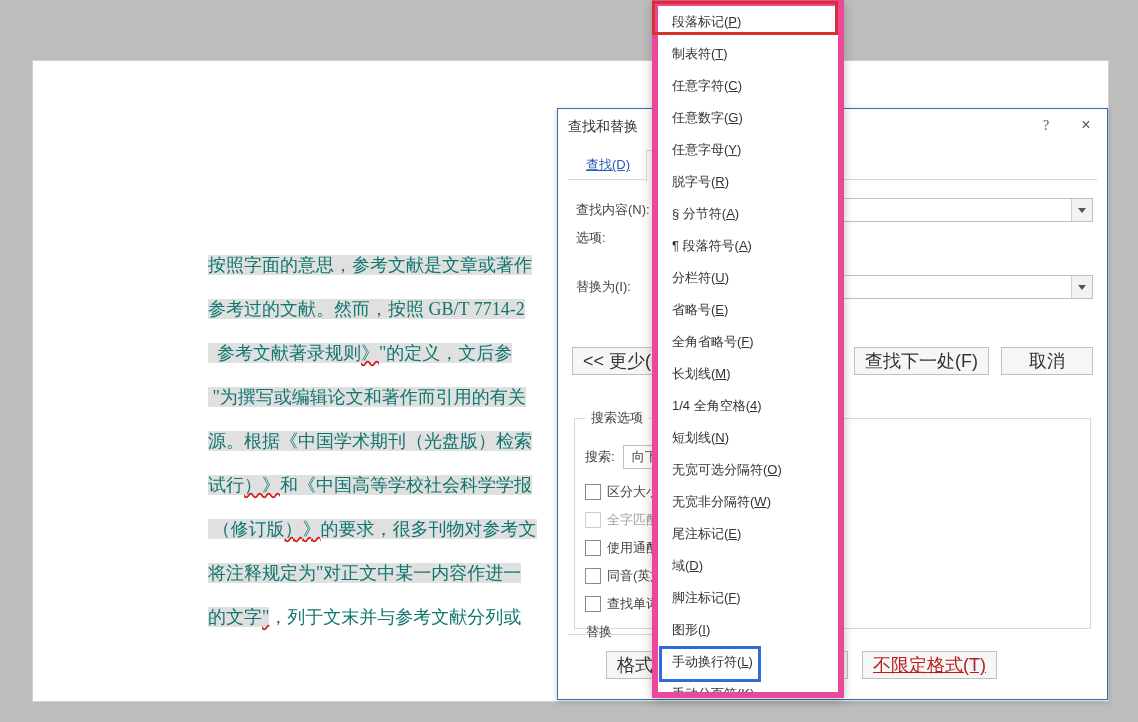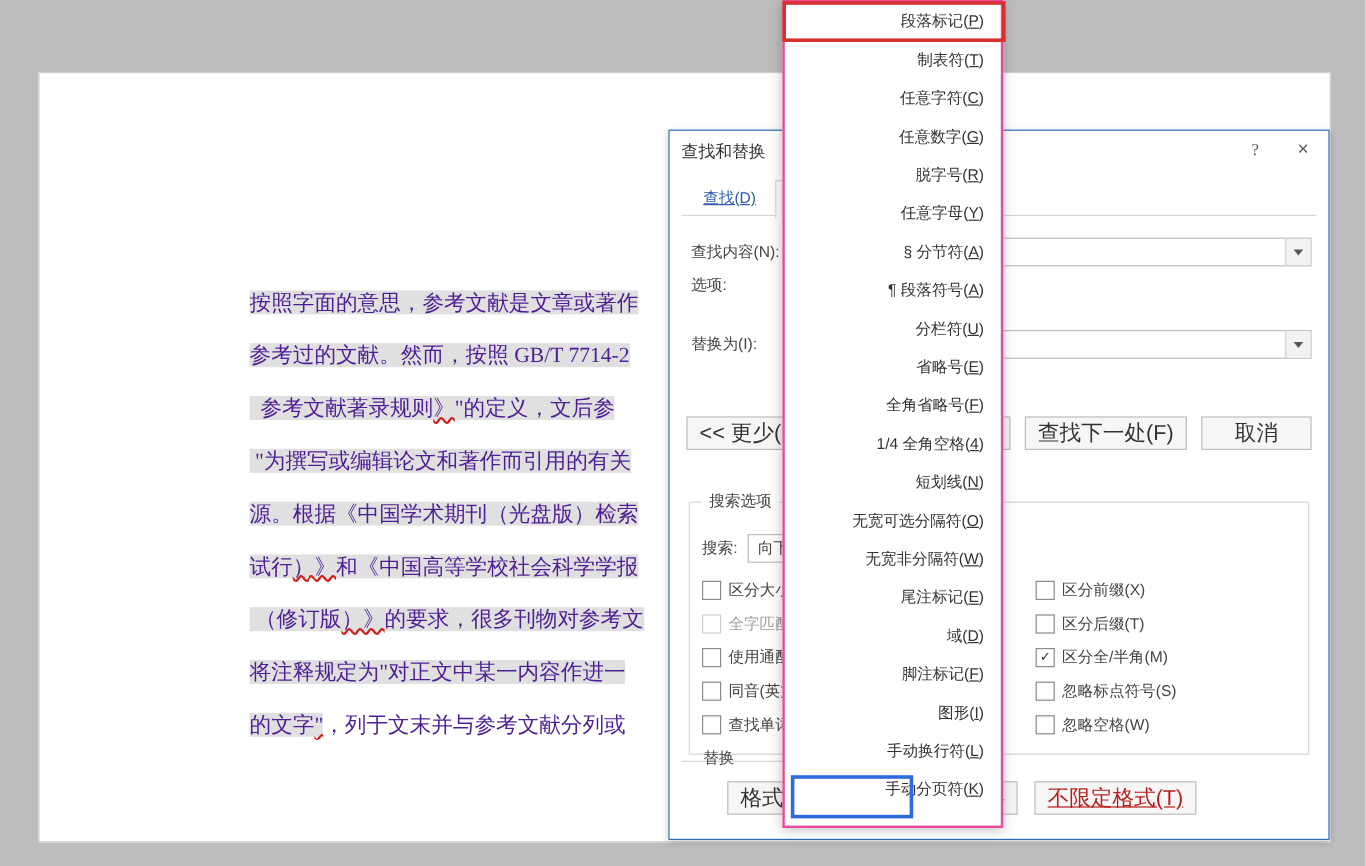--- a/index.html
+++ b/index.html
@@ -4,22 +4,22 @@
 <style>
   html, body { margin:0; padding:0; font-family:"Microsoft YaHei","PingFang SC",Arial,sans-serif; font-size:13px; color:#444; }
   .stage { position:relative; width:1138px; height:722px; background:#bdbdbd; overflow:hidden; }
 
   
   .page {
     position:absolute; left:32px; top:60px; width:1075px; height:640px;
     background:#fff; border:1px solid #cfcfcf;
   }
   .para {
-    position:absolute; left:175px; top:125px; width:375px;
-    font-size:18px; line-height:44px; color:#4c1d95;
+    position:absolute; left:175px; top:138px; width:375px;
+    font-size:18px; line-height:44px; color:#0f766e;
     font-family:"SimSun","STSong",serif;
     white-space:pre-wrap;
   }
   .sel { background:#e0e0e0; }
   .wavy { text-decoration-line:underline; text-decoration-style:wavy; text-decoration-color:#d02020; }
 
   
   .dlg {
     position:absolute; left:557px; top:108px; width:549px; height:590px;
     background:#fff; border:1px solid #2f6fb3; box-shadow:0 2px 6px rgba(0,0,0,.2);
@@ -79,23 +79,22 @@
   .replace-divider-right {
     position:absolute; right:0; width:0; left:140px; height:0;
     border-top:1px solid #d7d7d7;
     bottom: 54px;
   }
   .bottom-btns { position:absolute; left:38px; bottom:10px; display:flex; gap:14px; }
 
   
   .menu {
     position:absolute; left:652px; top:0px; width:180px; height:686px;
-    background:#fff; border:2px solid #ec4899; box-shadow:0 2px 10px rgba(0,0,0,.25);
+    background:#fff; border:6px solid #ec4899; box-shadow:0 2px 10px rgba(0,0,0,.25);
     overflow:hidden;
-    text-align:right;
   }
   .menuitem { padding:6px 14px; font-size:13px; color:#333; cursor:default; line-height:20px;}
   .hl-red { position:absolute; border:3px solid #d63031; pointer-events:none; }
   .hl-blue{ position:absolute; border:3px solid #2d6cdf; pointer-events:none; }
 
   .u { text-decoration:underline; }
 </style>
 </head>
 <body>
 
@@ -178,42 +177,20 @@
               </div>
             <div class="chk">
                 <span class="box"></span>
                 <span>同音(英文)(K)</span>
               </div>
             <div class="chk">
                 <span class="box"></span>
                 <span>查找单词的所</span>
               </div>
           </div>
-          <div class="chk-col-right">
-            <div class="chk">
-                <span class="box"></span>
-                <span>区分前缀(X)</span>
-              </div>
-            <div class="chk">
-                <span class="box"></span>
-                <span>区分后缀(T)</span>
-              </div>
-            <div class="chk checked">
-                <span class="box"></span>
-                <span>区分全/半角(M)</span>
-              </div>
-            <div class="chk">
-                <span class="box"></span>
-                <span>忽略标点符号(S)</span>
-              </div>
-            <div class="chk">
-                <span class="box"></span>
-                <span>忽略空格(W)</span>
-              </div>
-          </div>
         </div>
       </fieldset>
 
       <div class="replace-divider-left"></div>
       <div class="replace-divider-right"></div>
       <div class="replace-section-label">替换</div>
 
       <div class="bottom-btns">
         <span class="btn small"><span>格式(O)</span>&nbsp;<span class="caret-down"></span></span>
         <span class="btn small"><span>特殊格式(E)</span>&nbsp;<span class="caret-down"></span></span>
@@ -221,27 +198,28 @@
       </div>
 
     </div>
   </div>
 
   <div class="menu" id="special-menu">
       <div class="menuitem">段落标记(<span class="u">P</span>)</div>
       <div class="menuitem">制表符(<span class="u">T</span>)</div>
       <div class="menuitem">任意字符(<span class="u">C</span>)</div>
       <div class="menuitem">任意数字(<span class="u">G</span>)</div>
+      <div class="menuitem">任意字母(<span class="u">Y</span>)</div>
       <div class="menuitem">脱字号(<span class="u">R</span>)</div>
-      <div class="menuitem">任意字母(<span class="u">Y</span>)</div>
       <div class="menuitem">§ 分节符(<span class="u">A</span>)</div>
       <div class="menuitem">¶ 段落符号(<span class="u">A</span>)</div>
       <div class="menuitem">分栏符(<span class="u">U</span>)</div>
       <div class="menuitem">省略号(<span class="u">E</span>)</div>
       <div class="menuitem">全角省略号(<span class="u">F</span>)</div>
+      <div class="menuitem">长划线(<span class="u">M</span>)</div>
       <div class="menuitem">1/4 全角空格(<span class="u">4</span>)</div>
       <div class="menuitem">短划线(<span class="u">N</span>)</div>
       <div class="menuitem">无宽可选分隔符(<span class="u">O</span>)</div>
       <div class="menuitem">无宽非分隔符(<span class="u">W</span>)</div>
       <div class="menuitem">尾注标记(<span class="u">E</span>)</div>
       <div class="menuitem">域(<span class="u">D</span>)</div>
       <div class="menuitem">脚注标记(<span class="u">F</span>)</div>
       <div class="menuitem">图形(<span class="u">I</span>)</div>
       <div class="menuitem">手动换行符(<span class="u">L</span>)</div>
       <div class="menuitem">手动分页符(<span class="u">K</span>)</div>

